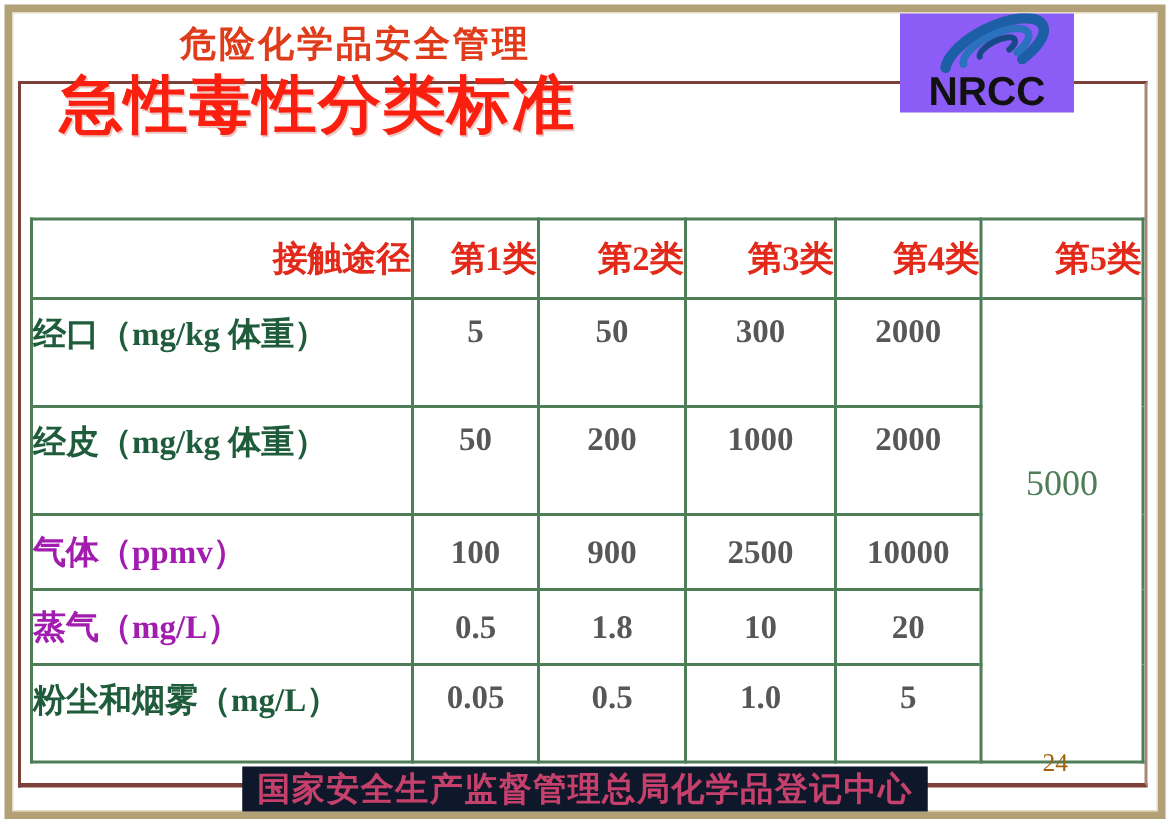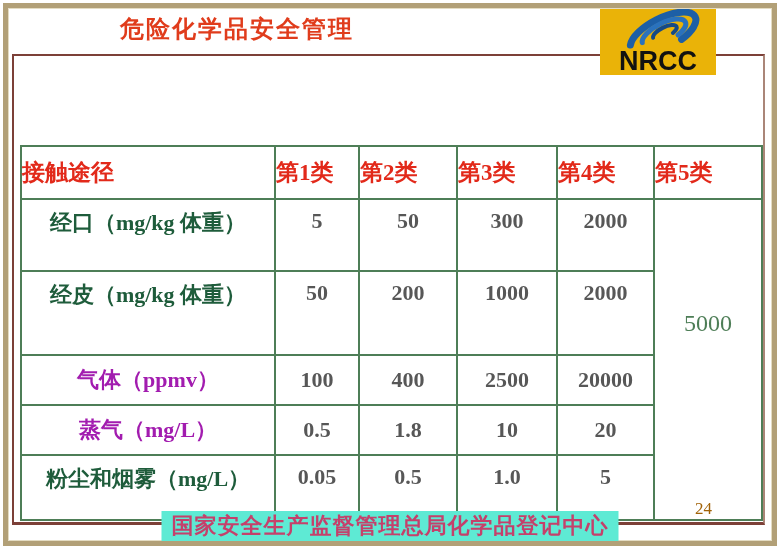--- a/index.html
+++ b/index.html
@@ -28,82 +28,83 @@
   }
 
   .page-title {
     position: absolute; left: 40px; top: 42px; z-index: 3;
     font-size: 42px; font-weight: bold; color: #fb1f10; letter-spacing: 1px;
     white-space: nowrap; text-shadow: 1px 1px 0 rgba(170, 40, 20, 0.25);
   }
 
   .logo {
     position: absolute; left: 600px; top: 9px; width: 116px; height: 66px;
-    background: #eab308; z-index: 4; text-align: center;
+    background: #8b5cf6; z-index: 4; text-align: center;
   }
   .logo-swoosh { position: absolute; left: 18px; top: 0; }
   .logo-text {
     position: absolute; left: 0; bottom: 0; width: 100%;
     font-family: "Liberation Sans", "DejaVu Sans", sans-serif;
     font-size: 27px; font-weight: 900; color: #111111; letter-spacing: 0px;
     line-height: 1;
   }
 
   table.tox {
     position: absolute; left: 20px; top: 145px; z-index: 2;
     border-collapse: collapse; table-layout: fixed; width: 741px;
     background: #ffffff;
   }
   table.tox td, table.tox th { border: 2px solid #4e7e57; padding: 0; }
   table.tox th {
     color: #e2291a; font-size: 23px; font-weight: bold;
-    text-align: left; vertical-align: middle; height: 53px;
+    text-align: right; vertical-align: middle; height: 53px;
   }
   td.lbl {
-    font-size: 22px; font-weight: bold; text-align: center;
+    font-size: 22px; font-weight: bold; 
   }
   td.val {
     font-size: 22px; font-weight: bold; color: #575757; text-align: center;
   }
   tr.top-align td { vertical-align: top; padding-top: 8px; }
   tr.mid-align td { vertical-align: middle; }
   .tone-dark td.lbl { color: #1e5c3b; }
   .tone-light td.lbl { color: #a21caf; }
   td.class5 {
     vertical-align: top; text-align: center; padding-top: 110px !important;
     font-size: 24px; font-weight: normal; color: #4e7e57;
   }
   tr.r1 { height: 72px; }
-  tr.r2 { height: 84px; }
+  tr.r2 { height: 72px; }
   tr.r3 { height: 50px; }
   tr.r4 { height: 50px; padding-left: 45px; }
   tr.r5 { height: 65px; }
 
   .page-number {
     position: absolute; left: 695px; top: 499px; z-index: 3;
     font-size: 17px; color: #a16207;
   }
 
   .footer {
     position: absolute; left: 50%; top: 511px; transform: translateX(-50%);
-    z-index: 3; background: #5eead4; padding: 0 10px;
+    z-index: 3; background: #0f172a; padding: 0 10px;
     font-size: 22px; font-weight: bold; color: #c5406b;
     letter-spacing: 1px; white-space: nowrap;
   }
 </style>
 </head>
 <body>
 
 <div class="slide">
 
   <div class="outer-border"></div>
   <div class="inner-frame"></div>
 
   <div class="top-header">危险化学品安全管理</div>
 
+  <div class="page-title">急性毒性分类标准</div>
 
   <div class="logo">
     <svg class="logo-swoosh" width="86" height="52" viewBox="0 0 86 52">
       <g transform="rotate(-27 46 26)">
         <ellipse cx="46" cy="24" rx="36" ry="15" fill="none" stroke="#1d5fa6" stroke-width="7" stroke-dasharray="128 60" stroke-dashoffset="-88" stroke-linecap="round"></ellipse>
         <ellipse cx="47" cy="24" rx="24" ry="9.5" fill="none" stroke="#2a72bd" stroke-width="5" stroke-dasharray="82 40" stroke-dashoffset="-56" stroke-linecap="round"></ellipse>
         <ellipse cx="48" cy="24" rx="13" ry="5" fill="none" stroke="#154a86" stroke-width="4" stroke-dasharray="44 22" stroke-dashoffset="-30" stroke-linecap="round"></ellipse>
       </g>
     </svg>
     <div class="logo-text">NRCC</div>
@@ -140,23 +141,23 @@
       <tr class="r2 top-align tone-dark">
         <td class="lbl">经皮（mg/kg 体重）</td>
         <td class="val">50</td>
         <td class="val">200</td>
         <td class="val">1000</td>
         <td class="val">2000</td>
       </tr>
       <tr class="r3 mid-align tone-light">
         <td class="lbl">气体（ppmv）</td>
         <td class="val">100</td>
-        <td class="val">400</td>
+        <td class="val">900</td>
         <td class="val">2500</td>
-        <td class="val">20000</td>
+        <td class="val">10000</td>
       </tr>
       <tr class="r4 mid-align tone-light">
         <td class="lbl">蒸气（mg/L）</td>
         <td class="val">0.5</td>
         <td class="val">1.8</td>
         <td class="val">10</td>
         <td class="val">20</td>
       </tr>
       <tr class="r5 top-align tone-dark">
         <td class="lbl">粉尘和烟雾（mg/L）</td>

